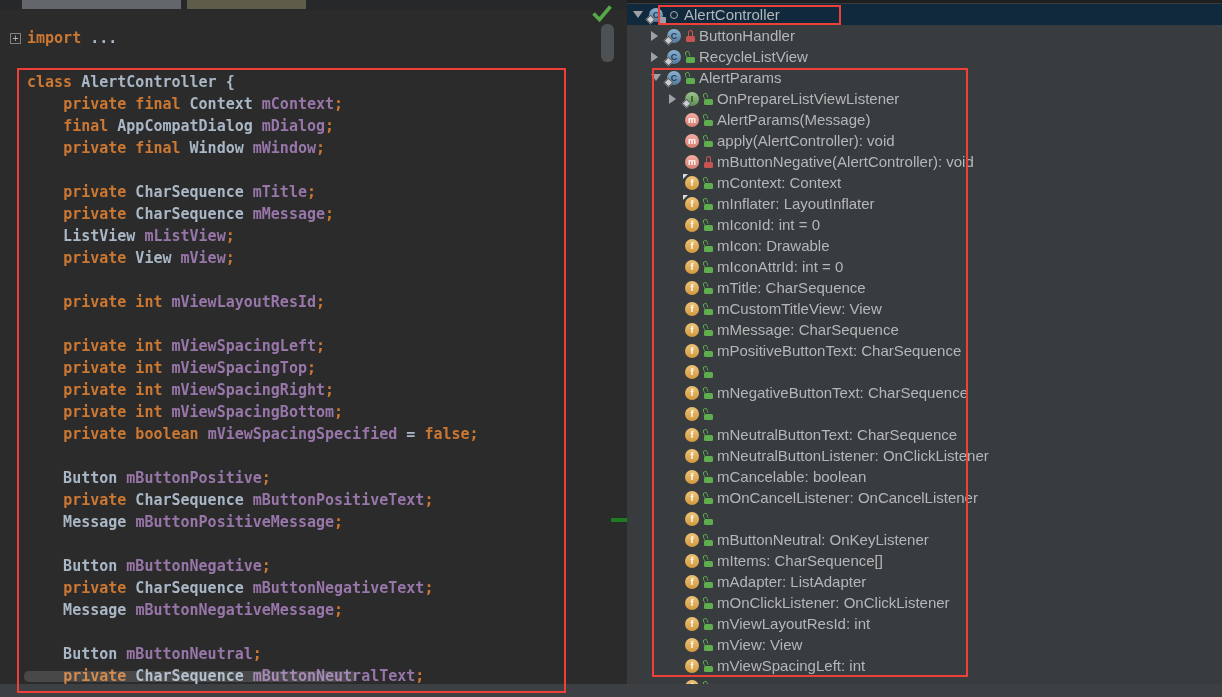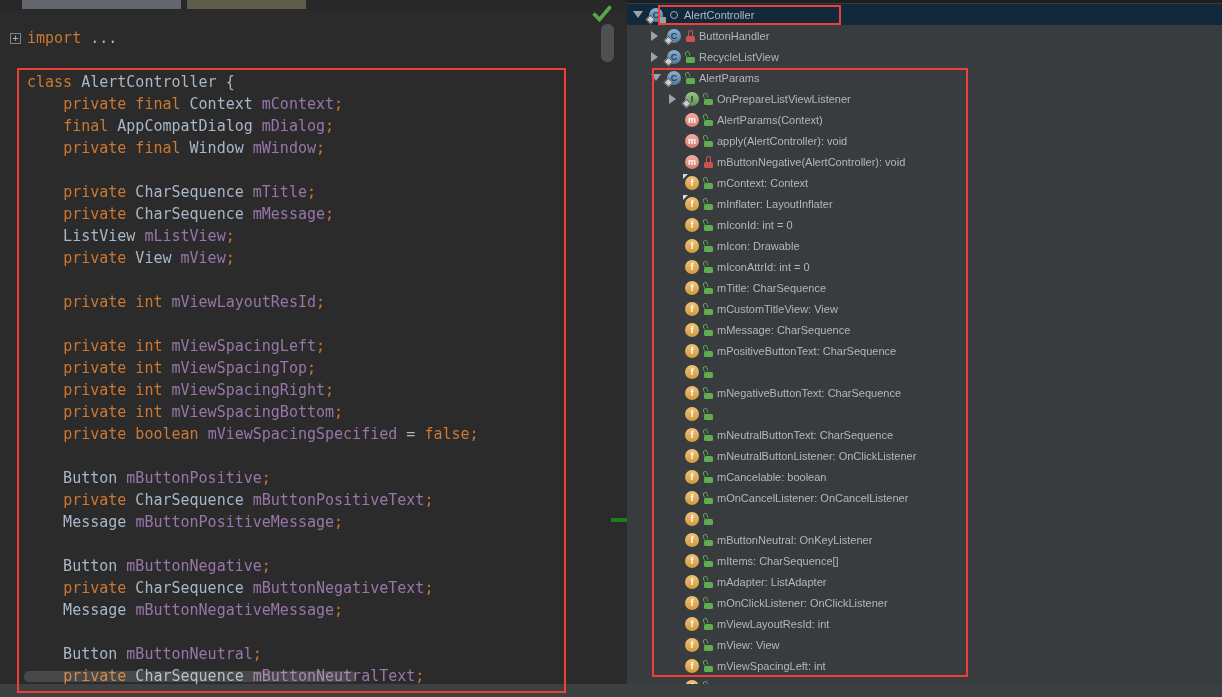--- a/index.html
+++ b/index.html
@@ -15,21 +15,21 @@
 
   
   .editor{position:absolute;left:0;top:10px;width:627px;height:687px;background:#2b2b2b;}
   .gutter{position:absolute;left:0;top:0;width:22px;height:687px;background:#2b2b2b;}
   .fold{position:absolute;left:10px;top:23px;width:11px;height:11px;border:1px solid #7e8285;
         color:#aeb2b5;font:10px/9px "DejaVu Sans Mono",monospace;text-align:center;box-sizing:border-box;
         background:#2b2b2b;}
   .code{position:absolute;left:0;top:0;margin:0;padding:17px 0 0 27px;
         font-family:"DejaVu Sans Mono",monospace;font-size:15px;line-height:22px;
         color:#a9b7c6;white-space:pre;}
-  .code .ln{height:22px;}
+  .code .ln{height:22px;font-weight:bold;}
   .tk-k{color:#cc7832;}
   .tk-d{color:#a9b7c6;}
   .tk-f{color:#9876aa;}
 
   
   .v-thumb{position:absolute;left:601px;top:24px;width:13px;height:38px;background:#4e5154;border-radius:6px;}
   .h-thumb{position:absolute;left:24px;top:671px;width:332px;height:11px;background:rgba(255,255,255,0.14);border-radius:5px;z-index:6;}
   .check{position:absolute;left:591px;top:4px;z-index:6;}
   .green-dash{position:absolute;left:611px;top:518px;width:16px;height:4px;background:#1d7c21;z-index:6;}
 
@@ -57,21 +57,21 @@
   .vis-circle{width:6px;height:6px;border:1.5px solid #a7acb0;border-radius:50%;flex:none;margin:0 6px 0 4px;}
   .lockslot{width:12px;flex:none;margin-right:3px;display:flex;justify-content:center;}
   .lock{position:relative;width:9px;height:12px;flex:none;}
   .lock .body{position:absolute;left:0;bottom:0;width:9px;height:6px;border-radius:1.5px;}
   .lock .shackle{position:absolute;width:5px;height:6px;border:1.5px solid;border-bottom:none;
                  border-radius:3px 3px 0 0;top:0;box-sizing:border-box;}
   .lock-green .body{background:#5fad4e;}
   .lock-green .shackle{border-color:#5fad4e;left:-1px;transform:rotate(-18deg);}
   .lock-red .body{background:#c75450;}
   .lock-red .shackle{border-color:#c75450;left:2px;}
-  .tree-label{font-size:11px;color:#b4b7b9;white-space:nowrap;}
+  .tree-label{font-size:15px;color:#b4b7b9;white-space:nowrap;}
 
   
   .bottom-strip{position:absolute;left:0;top:684px;width:1222px;height:13px;background:#3d4043;z-index:5;}
 
   
   .redbox{position:absolute;border:2px solid #ee4038;box-sizing:border-box;z-index:10;pointer-events:none;}
   .box-editor{left:17px;top:68px;width:549px;height:625px;}
   .box-node{left:658px;top:5px;width:183px;height:20px;}
   .box-subtree{left:652px;top:68px;width:316px;height:609px;}
 </style>
@@ -165,21 +165,21 @@
         </div>
         <div class="trow" style="padding-left: 42px;">
           <span class="arrslot"></span>
           <span class="ic ic-method">m</span>
           <span class="lockslot">
             <span class="lock lock-green">
               <span class="shackle"></span>
               <span class="body"></span>
             </span>
           </span>
-          <span class="tree-label">AlertParams(Context)</span>
+          <span class="tree-label">AlertParams(Message)</span>
         </div>
         <div class="trow" style="padding-left: 42px;">
           <span class="arrslot"></span>
           <span class="ic ic-method">m</span>
           <span class="lockslot">
             <span class="lock lock-green">
               <span class="shackle"></span>
               <span class="body"></span>
             </span>
           </span>

